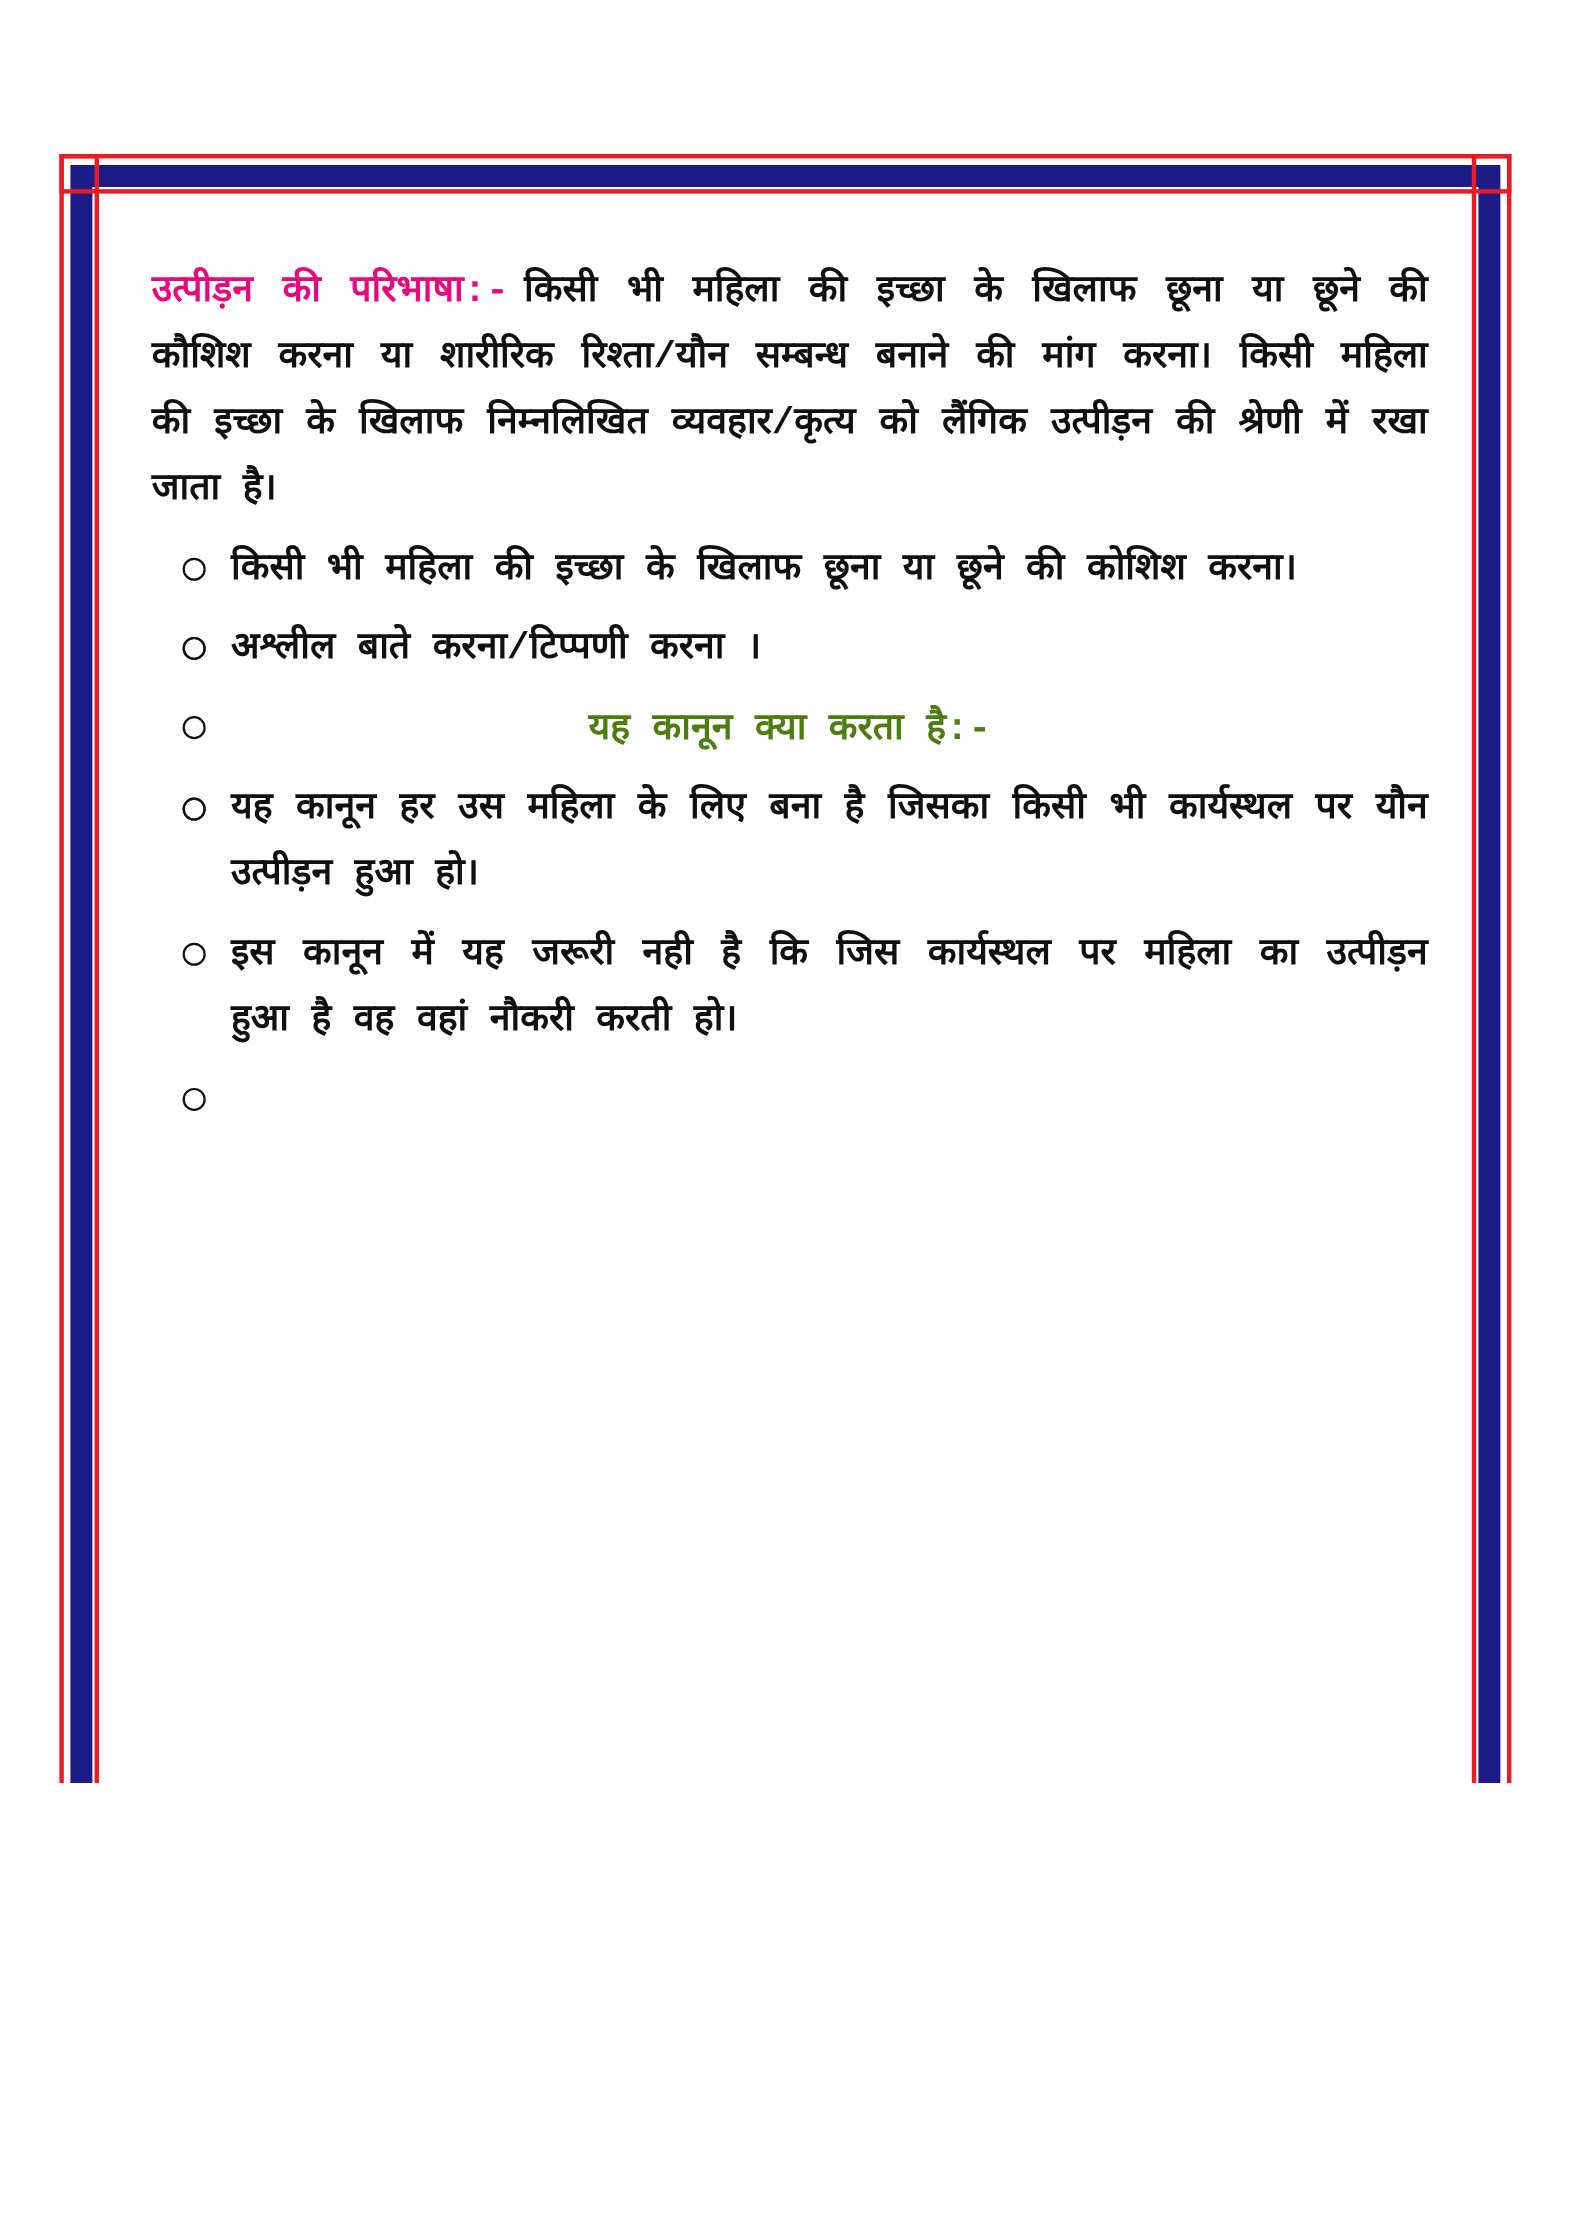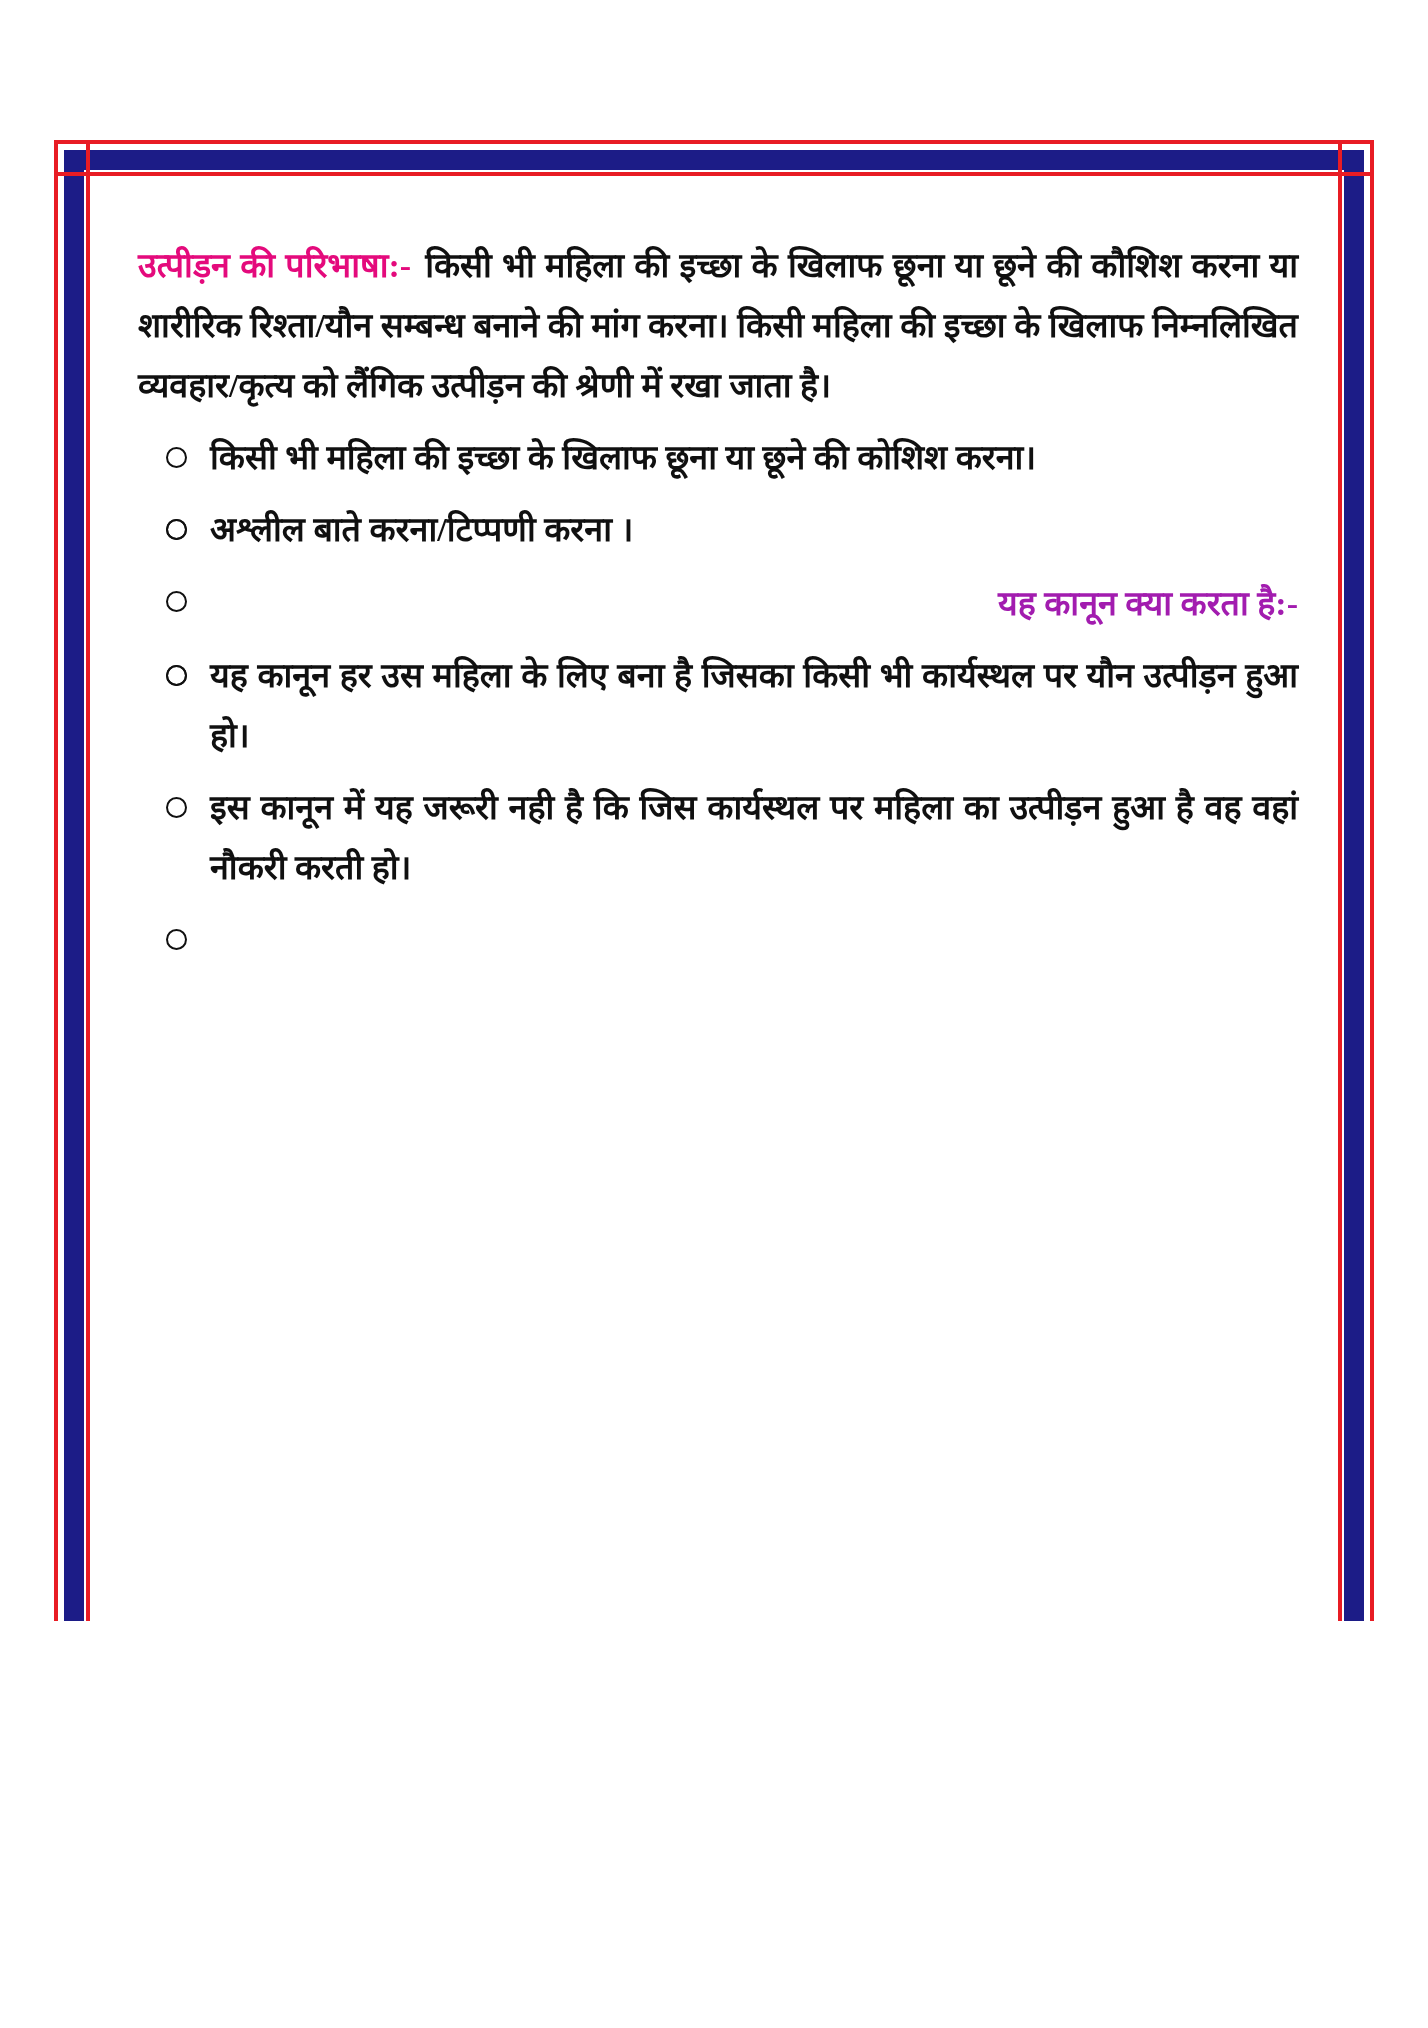--- a/index.html
+++ b/index.html
@@ -1,21 +1,21 @@
 <!DOCTYPE html>
 <html lang="hi"><head>
 <meta charset="utf-8">
 <style>
   html,body{margin:0;padding:0;background:#ffffff;}
   .page{
     position:relative;
     width:1428px;height:1621px;
     background:#ffffff;
     overflow:hidden;
-    font-family:Liberation Serif, serif;
+    font-family:Liberation Mono, monospace;
   }
   
   .border-navy{
     position:absolute;left:64px;top:150px;width:1300px;height:1798px;
     border:20px solid #1c1c87;box-sizing:border-box;
   }
   .border-red{position:absolute;border:4px solid #e81c24;box-sizing:border-box;}
   .border-red.outer{left:54px;top:140px;width:1320px;height:1818px;}
   .border-red.inner{left:86px;top:172px;width:1256px;height:1754px;}
   .corner{
@@ -33,21 +33,21 @@
   .next-page-stub.right{left:1070px;}
   .next-page-navy{position:absolute;left:356px;top:2018px;width:706px;height:10px;background:#1c1c87;}
   
   .content{
     position:absolute;left:138px;top:236px;width:1160px;
     color:#101010;
     font-size:34px;font-weight:700;line-height:60px;
     text-align:justify;
   }
   .heading-inline{color:#e40a7c;margin-right:14px;}
-  .section-heading{color:#a21caf;margin:14px 0 10px 0;font-size:34px;font-weight:700;line-height:60px;text-align:right;}
+  .section-heading{color:#4d7c0f;margin:14px 0 10px 0;font-size:34px;font-weight:700;line-height:60px;text-align:center;}
   p.para{margin:0 0 12px 0;}
   ul.bullet-list{list-style:none;margin:0;padding:0;}
   ul.bullet-list li{
     position:relative;
     padding-left:72px;
     margin:0 0 12px 0;
   }
   .bullet{
     position:absolute;left:28px;top:19px;
     width:21px;height:21px;

